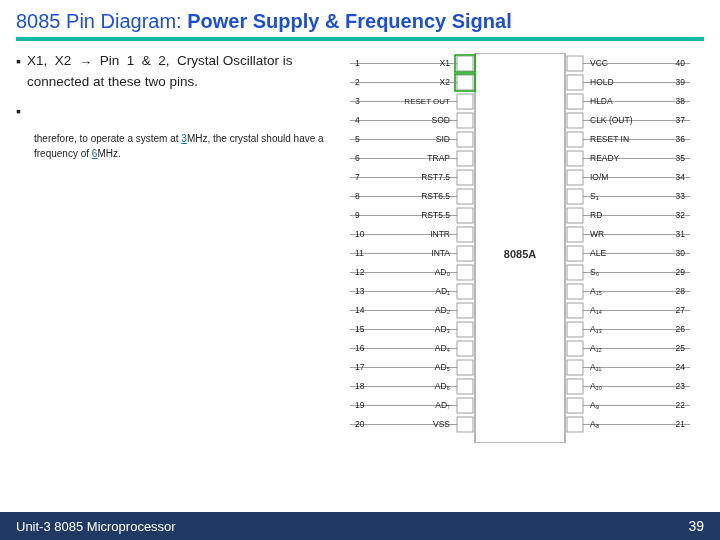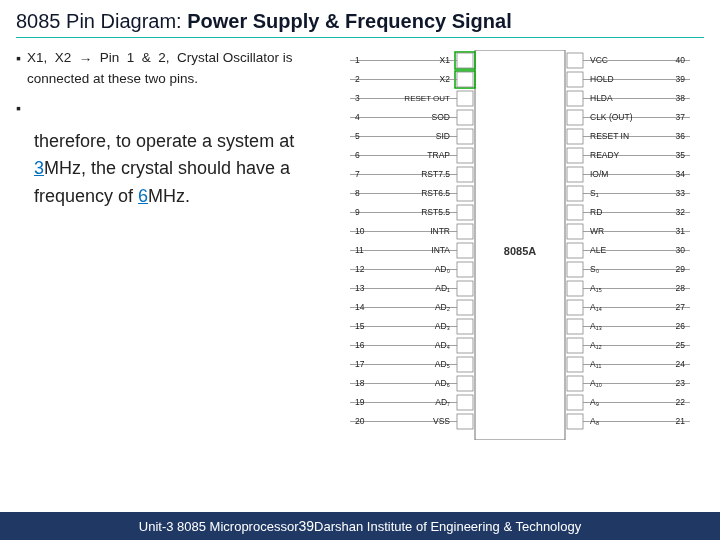--- a/index.html
+++ b/index.html
@@ -16,23 +16,23 @@
       width: 720px;
       height: 540px;
       display: flex;
       flex-direction: column;
       padding: 10px 16px 0 16px;
     }
 
     .title {
       font-size: 20px;
       font-weight: normal;
-      color: #0f172a;
+      color: #1d4ed8;
       margin-bottom: 10px;
-      border-bottom: 1px solid #14b8a6;
+      border-bottom: 4px solid #14b8a6;
       padding-bottom: 4px;
     }
     .title strong {
       font-weight: bold;
     }
 
     .content-area {
       display: flex;
       flex: 1;
       gap: 10px;
@@ -77,21 +77,21 @@
     }
 
     
     .pin-diagram {
       width: 340px;
       height: 390px;
     }
 
     .footer {
       display: flex;
-      justify-content: center;
+      justify-content: space-between;
       align-items: center;
       background: #1f3864;
       color: #fff;
       padding: 6px 16px;
       font-size: 13px;
       margin: 0 -16px;
     }
 
     .footer-center {
       color: #fff;
@@ -110,21 +110,21 @@
     <div class="text-section">
       <ul>
         <li>
           <span class="bullet">▪</span>
           <span>X1,&nbsp; X2 &nbsp;→&nbsp; Pin &nbsp;1 &nbsp;&amp;&nbsp; 2, &nbsp;Crystal Oscillator is connected at these two pins.</span>
         </li>
         <li>
           <span class="bullet">▪</span>
         </li>
       </ul>
-      <div style="margin-left: 18px; font-size: 18px; line-height: 1.55;">
+      <div style="margin-left: 18px; font-size: 10px; line-height: 1.55;">
         <span>therefore, to operate a system at </span><span class="highlight">3</span><span>MHz, the crystal should have a frequency of </span><span class="highlight">6</span><span>MHz.</span>
       </div>
     </div>
 
     <div class="diagram-section">
 
       <svg class="pin-diagram" viewBox="0 0 340 390">
 
         <rect x="0" y="0" width="340" height="390" fill="white"></rect>
 
@@ -334,15 +334,14 @@
         <line x1="233" y1="371.5" x2="340" y2="371.5" stroke="#888" stroke-width="0.8"></line>
         <text x="240" y="374" text-anchor="start" font-size="8.5" fill="#222">A₈</text>
         <text x="335" y="374" text-anchor="end" font-size="8.5" fill="#222">21</text>
       </svg>
     </div>
   </div>
 
   <div class="footer">
     <span>Unit-3  8085 Microprocessor</span>
     <span class="footer-center">39</span>
-    <span>Darshan Institute of Engineering &amp; Technology</span>
   </div>
 </div>
 
 </body></html>

